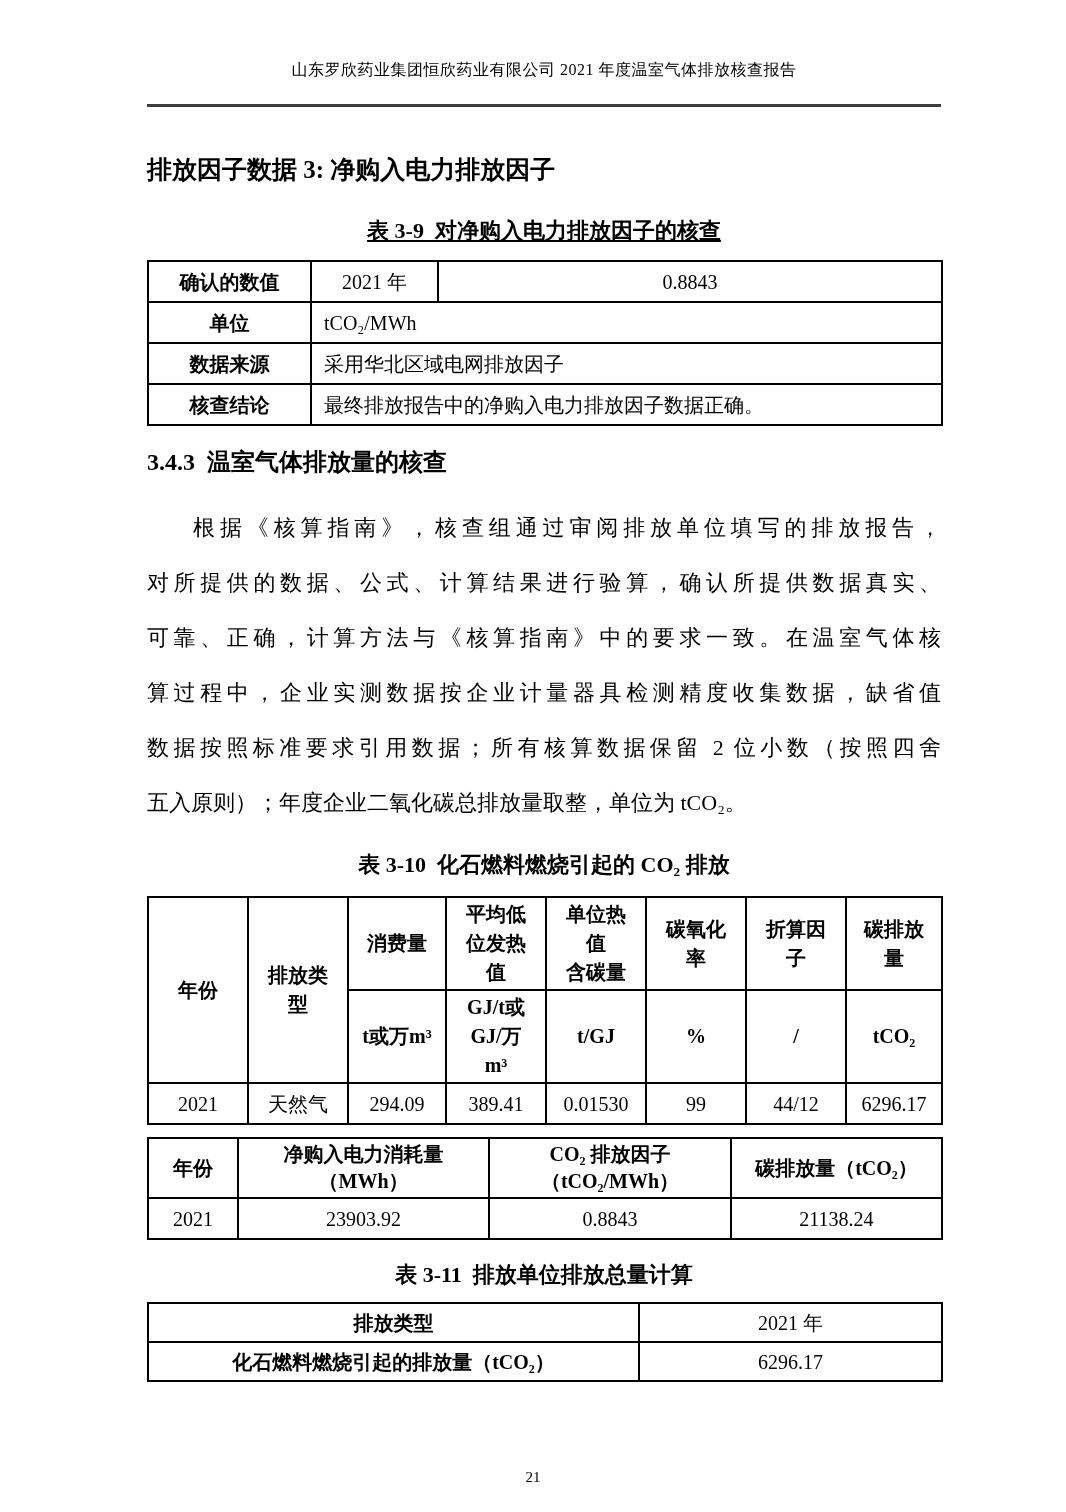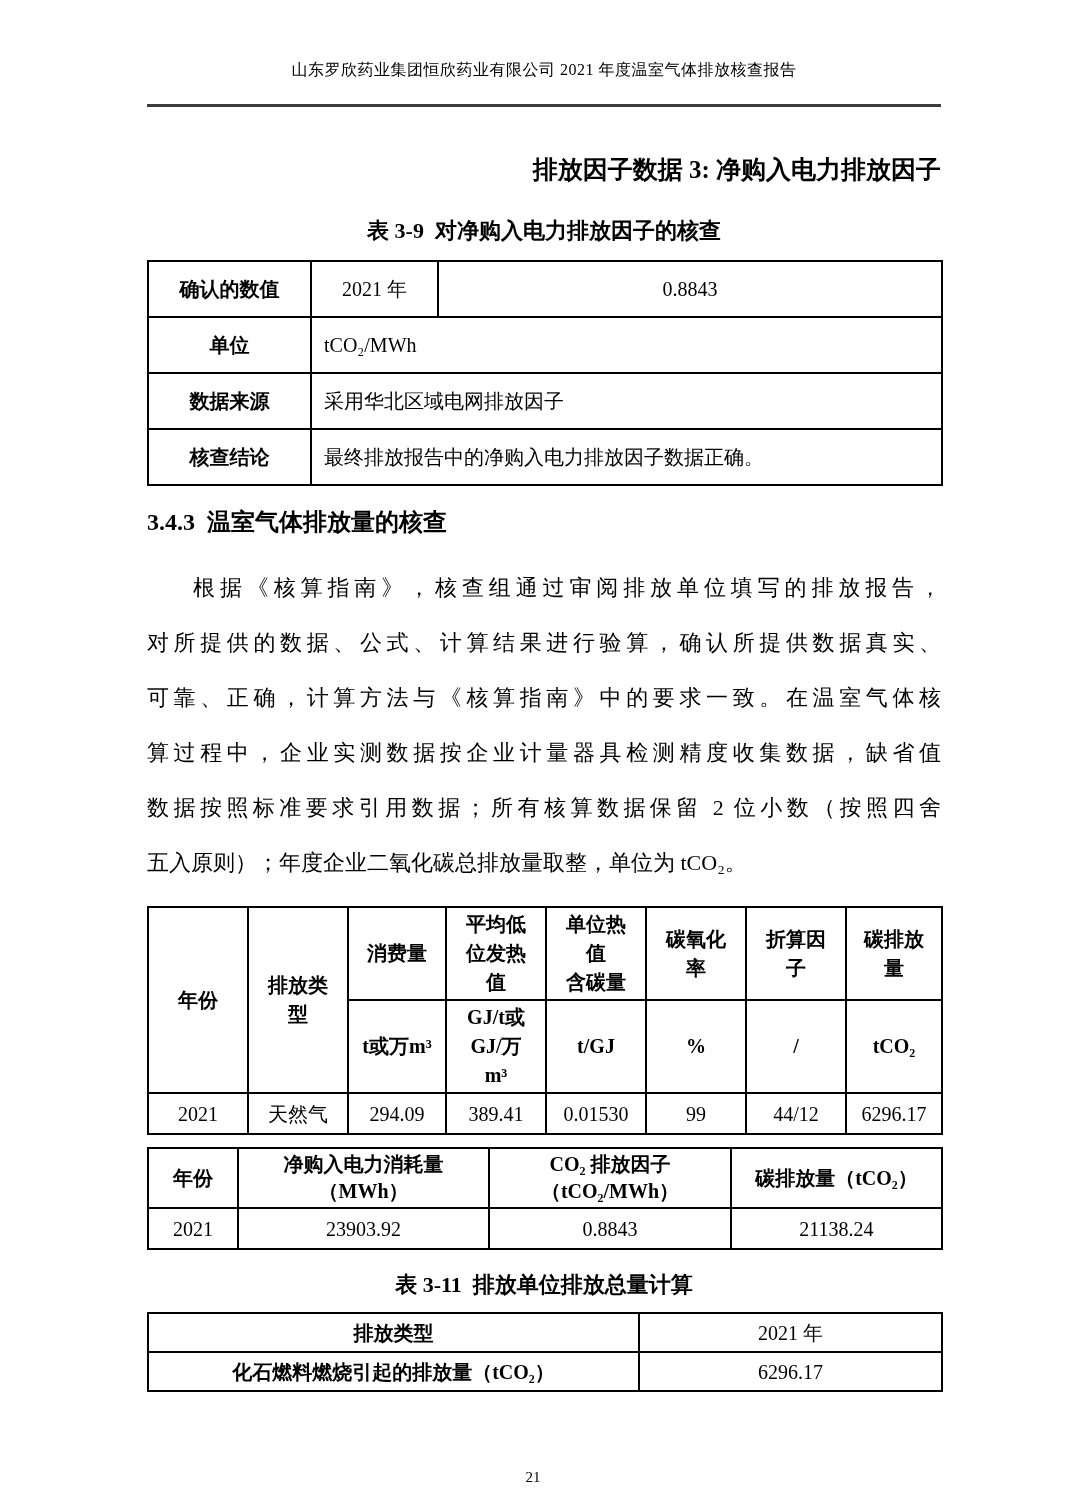--- a/index.html
+++ b/index.html
@@ -8,51 +8,51 @@
     font-family:"Liberation Serif","DejaVu Serif",serif;
     position:relative; overflow:hidden;
   }
   .doc-header {
     margin:0 125px 0 147px; padding-top:60px; padding-bottom:23px;
     border-bottom:3px solid #3d3d3d;
     text-align:center; font-size:16px; letter-spacing:0.5px;
   }
   .content { margin:0 125px 0 147px; }
   .section-heading {
-    margin:46px 0 0 0; font-size:25px; font-weight:bold; white-space:pre-wrap;text-align:right;
+    margin:46px 0 0 0; font-size:25px; font-weight:bold; white-space:pre-wrap;
   }
   .sub-heading {
     margin:20px 0 4px 0; font-size:24px; font-weight:bold; white-space:pre-wrap;
   }
   .table-title {
     margin:20px 0 0 0; text-align:center; font-size:22px; font-weight:bold;
     white-space:pre-wrap;
   }
-  .table-title.t39-title { margin-top:30px; }
+  .table-title.t39-title { margin-top:30px;text-decoration:underline; }
   .paragraph { margin-top:22px; }
   .para-line {
     font-size:22px; line-height:55px;
     text-align:justify; text-align-last:justify;
   }
   .para-line.first { text-indent:46px; }
   .para-line.last  { text-align-last:left; }
 
   table {
     border-collapse:collapse; table-layout:fixed;
     width:794px; margin-top:14px;
   }
   td,th {
     border:2px solid #000; box-sizing:border-box;
     font-size:20px; text-align:center; vertical-align:middle;
     padding:2px 4px; overflow:hidden;
   }
   th { font-weight:bold; white-space:pre-line; line-height:28px; }
   td { line-height:26px; }
 
-  .t39 td,.t39 th { height:56px; }
+  .t39 td,.t39 th { height:41px; }
   .t39 td.left { text-align:left; padding-left:12px; }
 
   .t310 { margin-top:16px; }
   .t310 tr.h1 th { height:87px; }
   .t310 tr.h2 th { height:86px; }
   .t310 tr.data td { height:41px; }
   .t310 th { line-height:29px; }
 
   .t311a { margin-top:12px; }
   .t311a tr.h th { height:57px; line-height:27px; }
@@ -110,20 +110,21 @@
 
   <div class="paragraph">
     <div class="para-line first">根据《核算指南》，核查组通过审阅排放单位填写的排放报告，</div>
     <div class="para-line">对所提供的数据、公式、计算结果进行验算，确认所提供数据真实、</div>
     <div class="para-line">可靠、正确，计算方法与《核算指南》中的要求一致。在温室气体核</div>
     <div class="para-line">算过程中，企业实测数据按企业计量器具检测精度收集数据，缺省值</div>
     <div class="para-line">数据按照标准要求引用数据；所有核算数据保留 2 位小数（按照四舍</div>
     <div class="para-line last">五入原则）；年度企业二氧化碳总排放量取整，单位为 tCO₂。</div>
   </div>
 
+  <div class="table-title">表 3-10  化石燃料燃烧引起的 CO₂ 排放</div>
 
   <table class="t310">
     <colgroup>
       <col style="width:100px">
         <col style="width:100px">
         <col style="width:98px">
         <col style="width:100px">
       <col style="width:100px">
         <col style="width:100px">
         <col style="width:100px">

